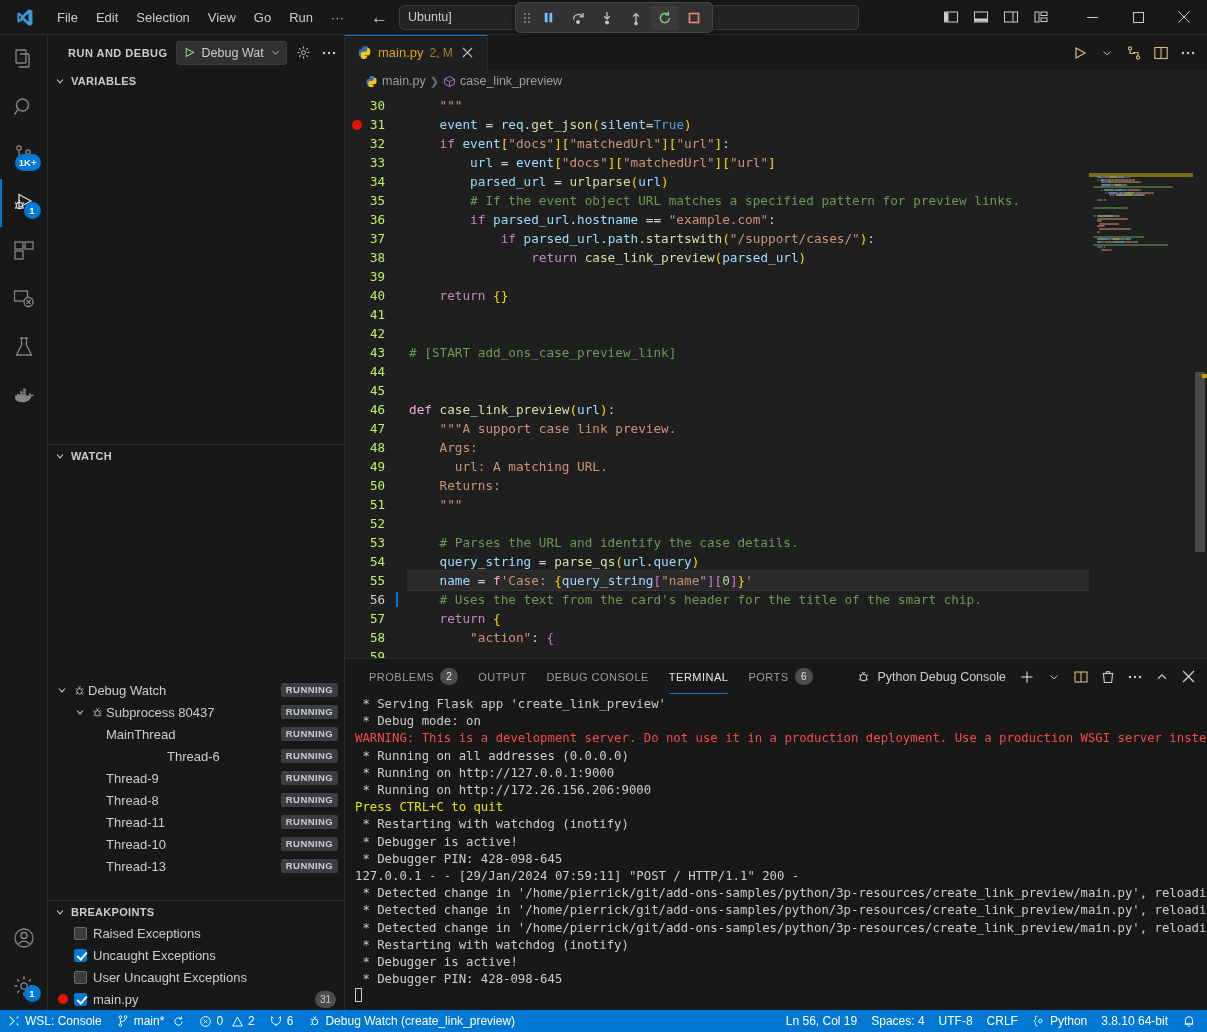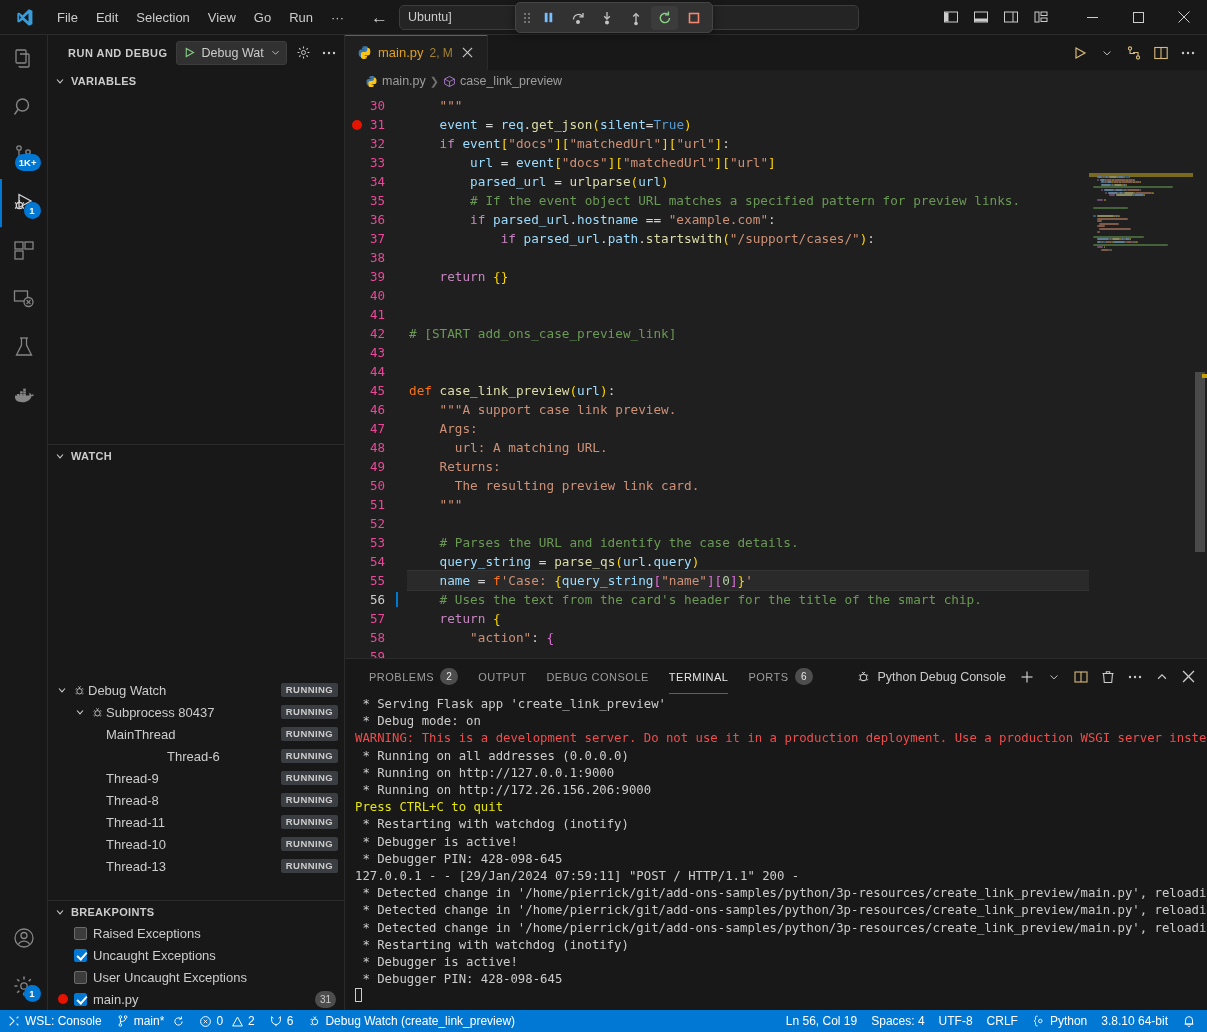--- a/index.html
+++ b/index.html
@@ -149,37 +149,37 @@
     font-size: 12.5px; color: #9d9d9d; flex: none;
   }
   .bc-item { display: flex; align-items: center; gap: 4px; }
   .bc-sep { color: #6f6f6f; font-size: 11px; }
 
   .editor-area { flex: 1; display: flex; position: relative; overflow: hidden; background: #1f1f1f; min-height:0;}
   .code-wrap { flex: 1; display: flex; overflow: hidden; position: relative; }
   .gutter { width: 62px; flex: none; text-align: right; padding-top: 4px; user-select: none; }
   .gline {
     height: 19px; line-height: 19px; font-family: "DejaVu Sans Mono", monospace; font-size: 12.5px;
-    color: #ec4899; padding-right: 22px; position: relative;
+    color: #bef264; padding-right: 22px; position: relative;
   }
   .gline.active { color: #cccccc; }
   .gline .bpdot {
     position: absolute; left: 7px; top: 5px; width: 10px; height: 10px; border-radius: 50%; background: #e51400;
   }
   .gline .cursor-mark {
     position: absolute; right: 9px; top: 2px; width: 2px; height: 15px; background: #0078d4;
   }
   .code-lines { flex: 1; padding-top: 4px; overflow: hidden; position: relative; }
   .cline {
     height: 19px; line-height: 19px; font-family: "DejaVu Sans Mono", monospace; font-size: 12.7px;
     white-space: pre; color: #cccccc; padding-left: 2px;
   }
   .cline.active { background: #2a2a2a; outline: 1px solid #333; }
   .tk-kw { color: #c586c0; }
-  .tk-def { color: #f97316; }
+  .tk-def { color: #f9a8d4; }
   .tk-fn { color: #dcdcaa; }
   .tk-str { color: #ce9178; }
   .tk-num { color: #b5cea8; }
   .tk-com { color: #6a9955; }
   .tk-var { color: #9cdcfe; }
   .tk-param { color: #9cdcfe; }
   .tk-op { color: #d4d4d4; }
   .tk-brk1 { color: #ffd700; }
   .tk-brk2 { color: #da70d6; }
   .tk-const { color: #569cd6; }
@@ -707,33 +707,33 @@
             </div>
           <div class="code-lines" id="code-lines">
               <div class="cline"><span class="tk-plain">    </span><span class="tk-str">"""</span></div>
               <div class="cline"><span class="tk-plain">    </span><span class="tk-var">event</span><span class="tk-op"> = </span><span class="tk-var">req</span><span class="tk-op">.</span><span class="tk-fn">get_json</span><span class="tk-brk1">(</span><span class="tk-var">silent</span><span class="tk-op">=</span><span class="tk-const">True</span><span class="tk-brk1">)</span></div>
               <div class="cline"><span class="tk-plain">    </span><span class="tk-kw">if</span><span class="tk-plain"> </span><span class="tk-var">event</span><span class="tk-brk1">[</span><span class="tk-str">"docs"</span><span class="tk-brk1">]</span><span class="tk-brk1">[</span><span class="tk-str">"matchedUrl"</span><span class="tk-brk1">]</span><span class="tk-brk1">[</span><span class="tk-str">"url"</span><span class="tk-brk1">]</span><span class="tk-op">:</span></div>
               <div class="cline"><span class="tk-plain">        </span><span class="tk-var">url</span><span class="tk-op"> = </span><span class="tk-var">event</span><span class="tk-brk1">[</span><span class="tk-str">"docs"</span><span class="tk-brk1">]</span><span class="tk-brk1">[</span><span class="tk-str">"matchedUrl"</span><span class="tk-brk1">]</span><span class="tk-brk1">[</span><span class="tk-str">"url"</span><span class="tk-brk1">]</span></div>
               <div class="cline"><span class="tk-plain">        </span><span class="tk-var">parsed_url</span><span class="tk-op"> = </span><span class="tk-fn">urlparse</span><span class="tk-brk1">(</span><span class="tk-var">url</span><span class="tk-brk1">)</span></div>
               <div class="cline"><span class="tk-com">        # If the event object URL matches a specified pattern for preview links.</span></div>
               <div class="cline"><span class="tk-plain">        </span><span class="tk-kw">if</span><span class="tk-plain"> </span><span class="tk-var">parsed_url</span><span class="tk-op">.</span><span class="tk-var">hostname</span><span class="tk-op"> == </span><span class="tk-str">"example.com"</span><span class="tk-op">:</span></div>
               <div class="cline"><span class="tk-plain">            </span><span class="tk-kw">if</span><span class="tk-plain"> </span><span class="tk-var">parsed_url</span><span class="tk-op">.</span><span class="tk-var">path</span><span class="tk-op">.</span><span class="tk-fn">startswith</span><span class="tk-brk1">(</span><span class="tk-str">"/support/cases/"</span><span class="tk-brk1">)</span><span class="tk-op">:</span></div>
+              <div class="cline"><span class="tk-plain">                </span><span class="tk-kw">return</span><span class="tk-plain"> </span><span class="tk-fn">case_link_preview</span><span class="tk-brk1">(</span><span class="tk-var">parsed_url</span><span class="tk-brk1">)</span></div>
               <div class="cline">&nbsp;</div>
               <div class="cline"><span class="tk-plain">    </span><span class="tk-kw">return</span><span class="tk-plain"> </span><span class="tk-brk1">{}</span></div>
               <div class="cline">&nbsp;</div>
               <div class="cline">&nbsp;</div>
               <div class="cline"><span class="tk-com"># [START add_ons_case_preview_link]</span></div>
               <div class="cline">&nbsp;</div>
               <div class="cline">&nbsp;</div>
               <div class="cline"><span class="tk-def">def</span><span class="tk-plain"> </span><span class="tk-fn">case_link_preview</span><span class="tk-brk1">(</span><span class="tk-param">url</span><span class="tk-brk1">)</span><span class="tk-op">:</span></div>
               <div class="cline"><span class="tk-plain">    </span><span class="tk-str">"""A support case link preview.</span></div>
               <div class="cline"><span class="tk-plain">    </span><span class="tk-str">Args:</span></div>
               <div class="cline"><span class="tk-plain">      </span><span class="tk-str">url: A matching URL.</span></div>
               <div class="cline"><span class="tk-plain">    </span><span class="tk-str">Returns:</span></div>
-              <div class="cline"><span class="tk-plain">      </span><span class="tk-str">The resulting preview link card.</span></div>
               <div class="cline"><span class="tk-plain">    </span><span class="tk-str">"""</span></div>
               <div class="cline">&nbsp;</div>
               <div class="cline"><span class="tk-com">    # Parses the URL and identify the case details.</span></div>
               <div class="cline"><span class="tk-plain">    </span><span class="tk-var">query_string</span><span class="tk-op"> = </span><span class="tk-fn">parse_qs</span><span class="tk-brk1">(</span><span class="tk-var">url</span><span class="tk-op">.</span><span class="tk-var">query</span><span class="tk-brk1">)</span></div>
               <div class="cline active"><span class="tk-plain">    </span><span class="tk-var">name</span><span class="tk-op"> = </span><span class="tk-def">f</span><span class="tk-str">'Case: </span><span class="tk-brk1">{</span><span class="tk-var">query_string</span><span class="tk-brk2">[</span><span class="tk-str">"name"</span><span class="tk-brk2">]</span><span class="tk-brk2">[</span><span class="tk-num">0</span><span class="tk-brk2">]</span><span class="tk-brk1">}</span><span class="tk-str">'</span></div>
               <div class="cline"><span class="tk-com">    # Uses the text from the card's header for the title of the smart chip.</span></div>
               <div class="cline"><span class="tk-plain">    </span><span class="tk-kw">return</span><span class="tk-plain"> </span><span class="tk-brk1">{</span></div>
               <div class="cline"><span class="tk-plain">        </span><span class="tk-str">"action"</span><span class="tk-op">: </span><span class="tk-brk2">{</span></div>
             </div>
         </div>

